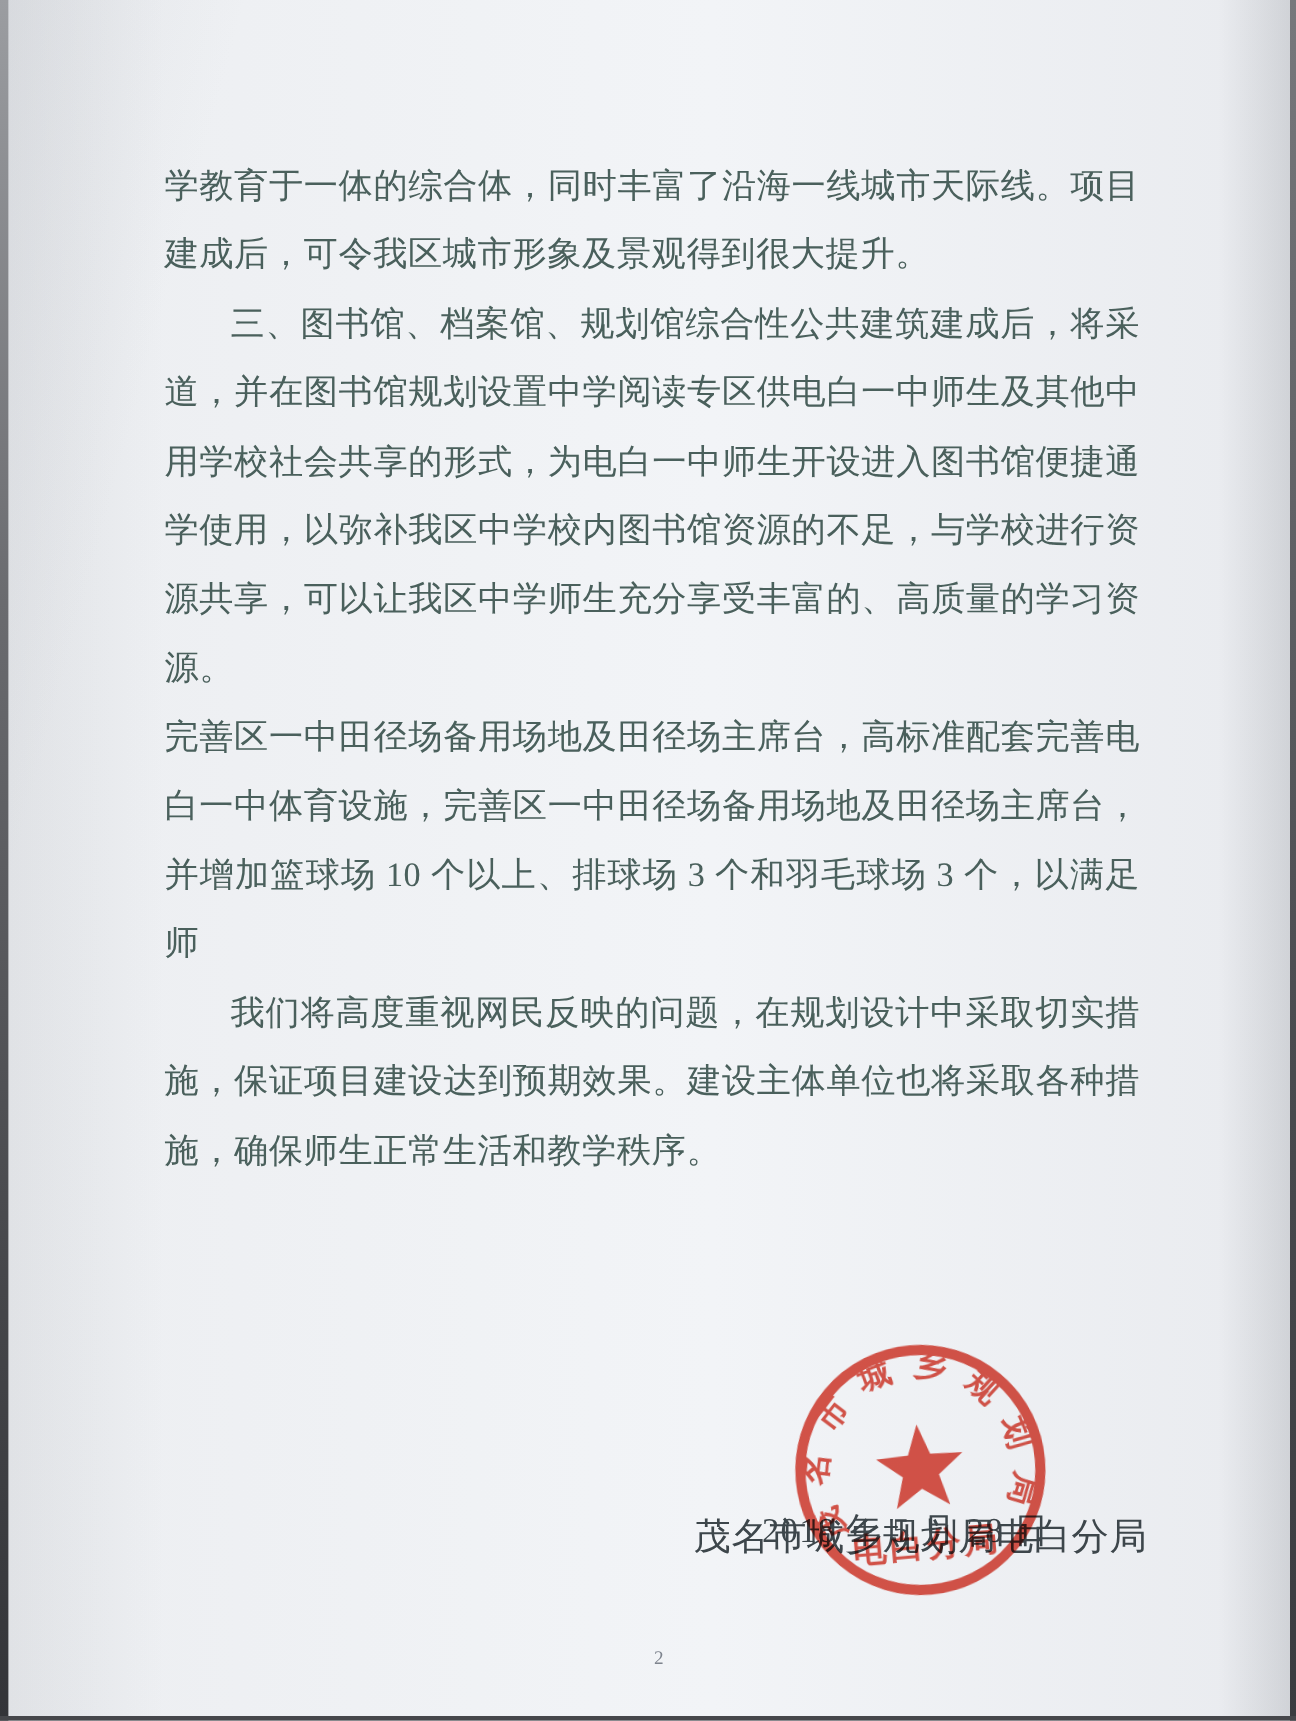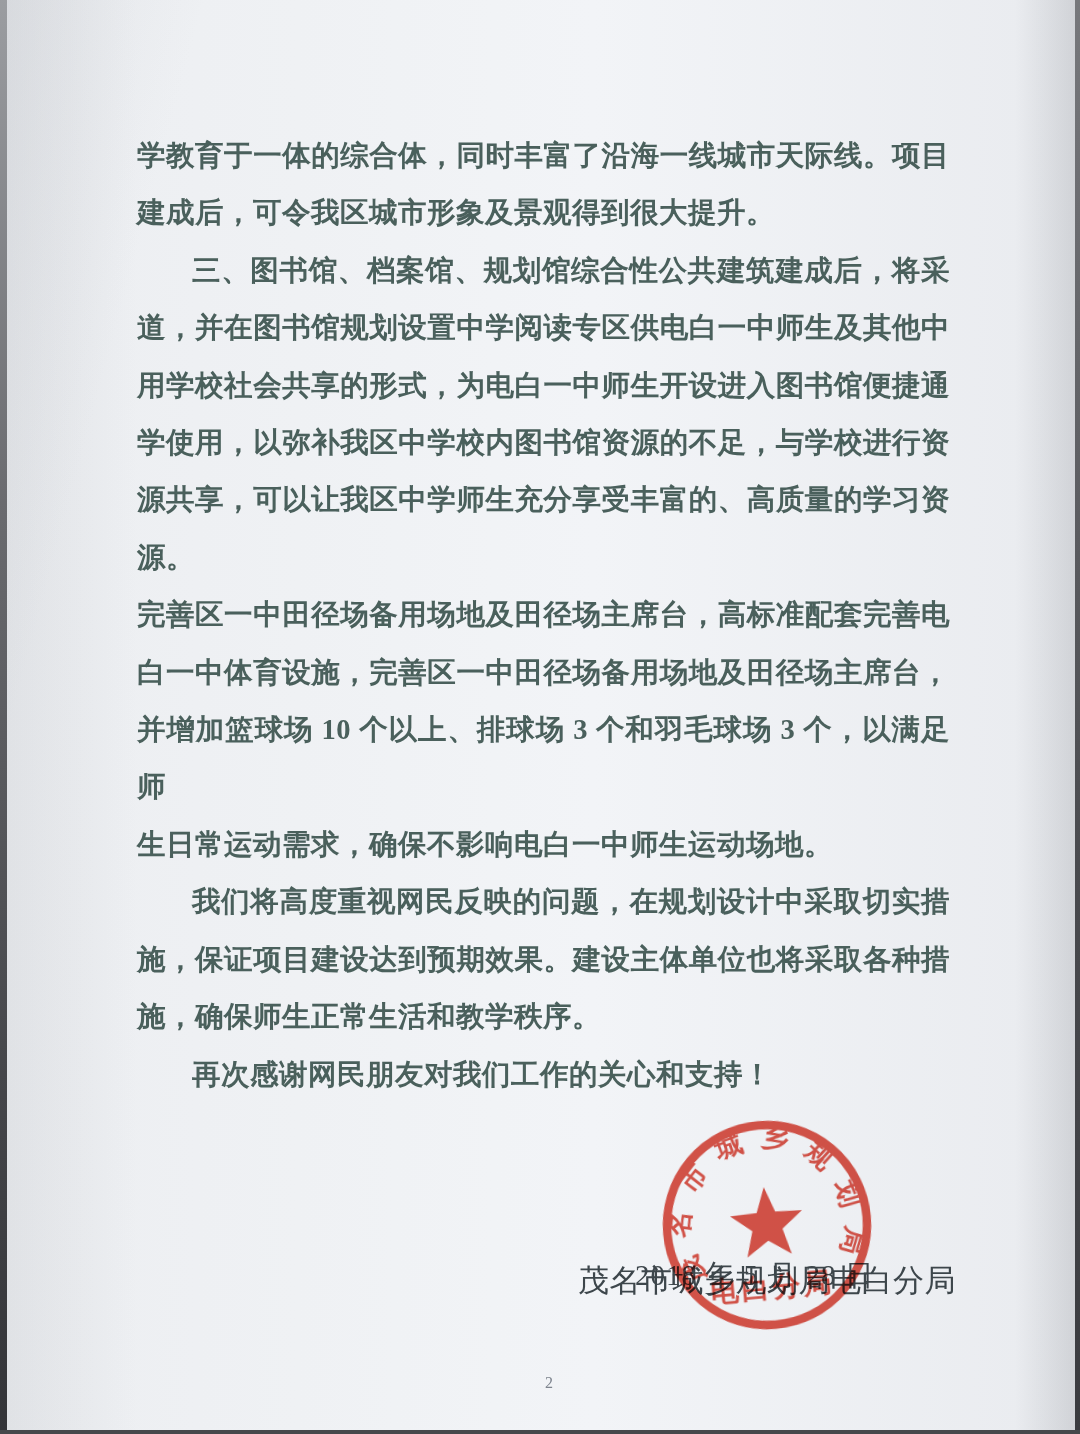--- a/index.html
+++ b/index.html
@@ -47,21 +47,20 @@
   .body-text {
     position: absolute;
     left: 137px;
     top: 127px;
     width: 813px;
     font-size: 28.5px;
     line-height: 57.4px;
     color: #4a605c;
     letter-spacing: 0.5px;
     filter: blur(0.25px);
-    font-weight: bold;
   }
   .line { white-space: nowrap; }
   .line.fill {
     white-space: normal;
     text-align: justify;
     text-align-last: justify;
   }
   .line.indent { text-indent: 55px; }
 
   
@@ -136,25 +135,23 @@
     <div class="line">建成后，可令我区城市形象及景观得到很大提升。</div>
     <div class="line fill indent">三、图书馆、档案馆、规划馆综合性公共建筑建成后，将采</div>
     <div class="line fill">道，并在图书馆规划设置中学阅读专区供电白一中师生及其他中</div>
     <div class="line fill">用学校社会共享的形式，为电白一中师生开设进入图书馆便捷通</div>
     <div class="line fill">学使用，以弥补我区中学校内图书馆资源的不足，与学校进行资</div>
     <div class="line fill">源共享，可以让我区中学师生充分享受丰富的、高质量的学习资</div>
     <div class="line">源。</div>
     <div class="line fill">完善区一中田径场备用场地及田径场主席台，高标准配套完善电</div>
     <div class="line fill">白一中体育设施，完善区一中田径场备用场地及田径场主席台，</div>
     <div class="line fill">并增加篮球场 10 个以上、排球场 3 个和羽毛球场 3 个，以满足师</div>
-    <div class="line">生日常运动需求，确保不影响电白一中师生运动场地。</div>
     <div class="line fill indent">我们将高度重视网民反映的问题，在规划设计中采取切实措</div>
     <div class="line fill">施，保证项目建设达到预期效果。建设主体单位也将采取各种措</div>
     <div class="line">施，确保师生正常生活和教学秩序。</div>
-    <div class="line indent">再次感谢网民朋友对我们工作的关心和支持！</div>
   </div>
 
   <div class="signature-org">茂名市城乡规划局电白分局</div>
   <div class="signature-date">2018 年 5 月 28 日</div>
 
   <svg class="seal" viewBox="-122 -122 244 244" xmlns="http://www.w3.org/2000/svg">
     <circle cx="0" cy="0" r="100" fill="none" stroke="#d8382a" stroke-width="8.5"></circle>
     <path fill="#d8382a" d="M 0,-38 L 9.3,-12.8 L 36.1,-11.7 L 15.1,4.9 L 22.3,30.7 L 0,15.8 L -22.3,30.7 L -15.1,4.9 L -36.1,-11.7 L -9.3,-12.8 Z"></path>
     <defs>
       <path id="sealArc" d="M -63.9 44.7 A 78 78 0 1 1 63.9 44.7" fill="none"></path>

